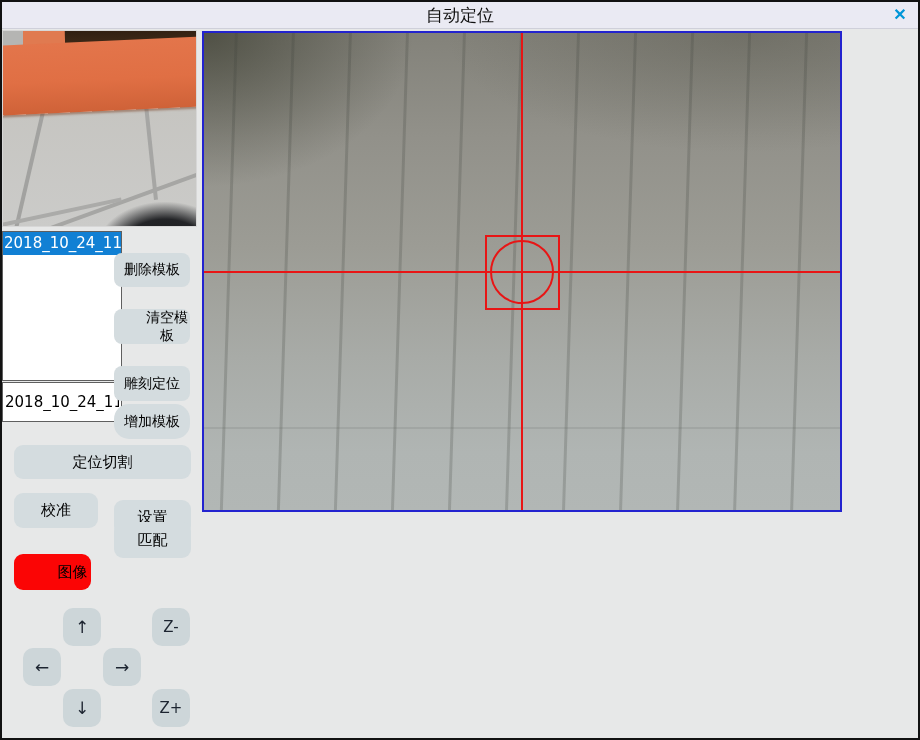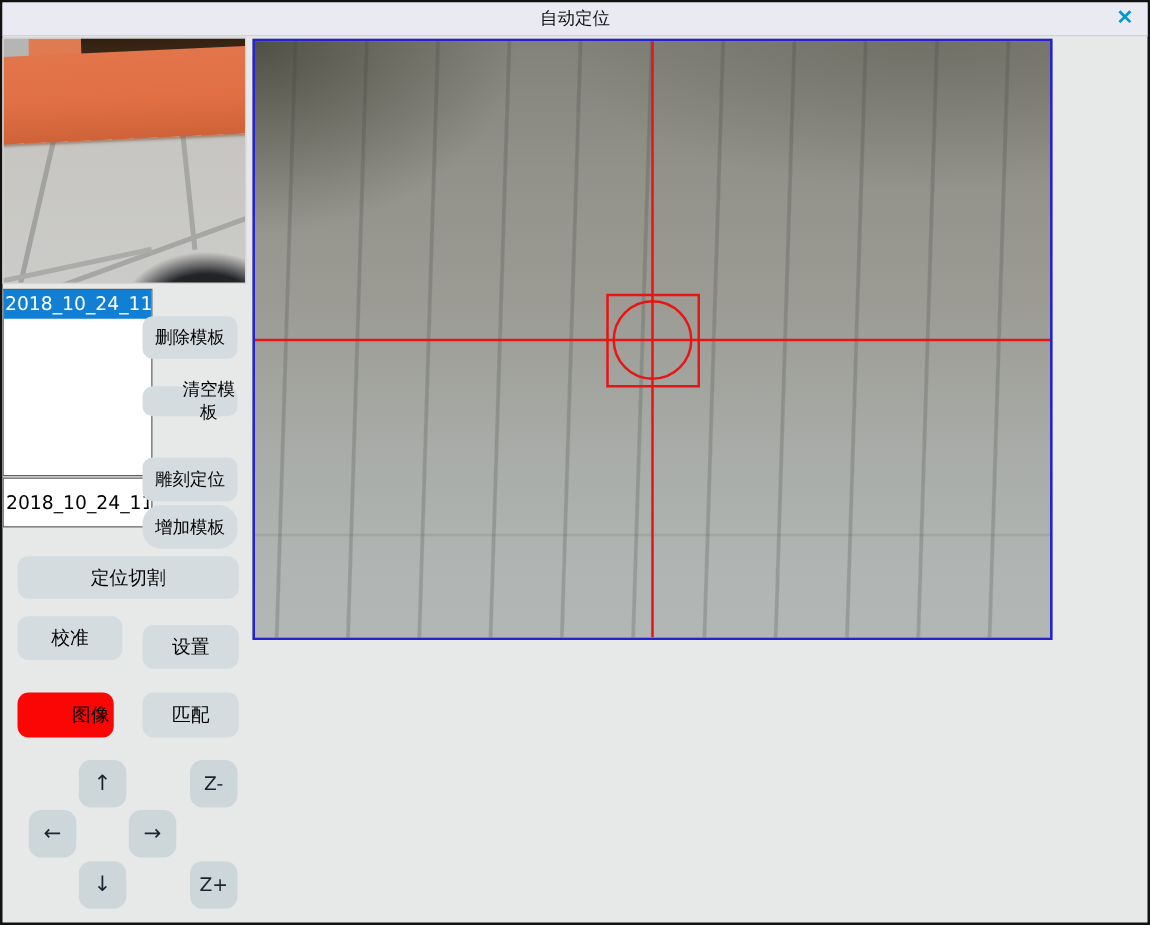--- a/index.html
+++ b/index.html
@@ -1,21 +1,21 @@
 <!DOCTYPE html>
 <html><head>
 <meta charset="utf-8">
 <style>
   * { margin:0; padding:0; box-sizing:border-box; }
   html,body { width:920px; height:740px; overflow:hidden; font-family:"DejaVu Sans","Liberation Sans",sans-serif; }
   .frame { position:absolute; inset:0; width:920px; height:740px; background:#e7e8e8; border:2px solid #121212; }
 
   
   .titlebar { position:absolute; left:0; top:0; right:0; height:27px; background:#eaeaf3; border-bottom:1px solid #cfd0da; }
-  .title { width:100%; text-align:center; line-height:26px; font-size:14px; color:#101010; }
+  .title { width:100%; text-align:center; line-height:26px; font-size:17px; color:#101010; }
   .close-btn { position:absolute; right:6px; top:2px; width:24px; height:22px; border:none; background:transparent;
                color:#0096d8; font-size:16px; font-weight:bold; line-height:22px; text-align:center; cursor:pointer; }
 
   
   .thumb { position:absolute; left:0; top:28px; width:195px; height:197px; background:#c7c6c2; overflow:hidden; border:1px solid #d7d7d7; }
   .th-gray-corner { position:absolute; left:0; top:0; width:22px; height:38px; background:#b5b5b3; }
   .th-orange-top { position:absolute; left:20px; top:0; width:48px; height:22px; background:#e07a50; }
   .th-darkband { position:absolute; left:62px; top:-4px; width:140px; height:26px; background:linear-gradient(#2e1d10,#47301c); transform:rotate(-1.5deg); }
   .th-beam { position:absolute; left:-8px; top:10px; width:215px; height:70px;
              background:linear-gradient(180deg,#e3754b 0%,#e06f44 55%,#cf6238 100%); transform:rotate(-2.6deg); box-shadow:0 2px 2px rgba(120,60,30,.45); }
@@ -80,29 +80,29 @@
     <div class="th-blob"></div>
   </div>
 
   <div class="tpl-list">
     <div class="tpl-item-selected">2018_10_24_11</div>
   </div>
 
   <input class="tpl-name" value="2018_10_24_11" style="">
 
   <button class="btn btn-tpl" style="top:231px;">删除模板</button>
-  <button class="btn btn-tpl" style="top:287px; height:24px;padding-left:30px;">清空模板</button>
+  <button class="btn btn-tpl" style="top:287px; height:35px;padding-left:30px;">清空模板</button>
   <button class="btn btn-tpl" style="top:344px; height:35px;">雕刻定位</button>
   <button class="btn btn-tpl" style="top:382px; height:35px;border-radius:15px;">增加模板</button>
 
   <button class="btn" style="left:12px; top:443px; width:177px; height:34px;text-align:center;">定位切割</button>
   <button class="btn" style="left:12px; top:491px; width:84px; height:35px;">校准</button>
   <button class="btn" style="left:112px; top:498px; width:77px; height:35px;">设置</button>
   <button class="btn btn-red" style="left:12px; top:552px; width:77px; height:36px;padding-left:40px;">图像</button>
-  <button class="btn" style="left:112px; top:552px; width:77px; height:36px;">匹配</button>
+  <button class="btn" style="left:112px; top:520px; width:77px; height:36px;">匹配</button>
 
   <button class="btn btn-jog" style="left:61px; top:606px;">
       <span class="arrow">↑</span>
     </button>
   <button class="btn btn-jog" style="left:150px; top:606px;">Z-</button>
   <button class="btn btn-jog" style="left:21px; top:646px;">
       <span class="arrow">←</span>
     </button>
   <button class="btn btn-jog" style="left:101px; top:646px;">
       <span class="arrow">→</span>

